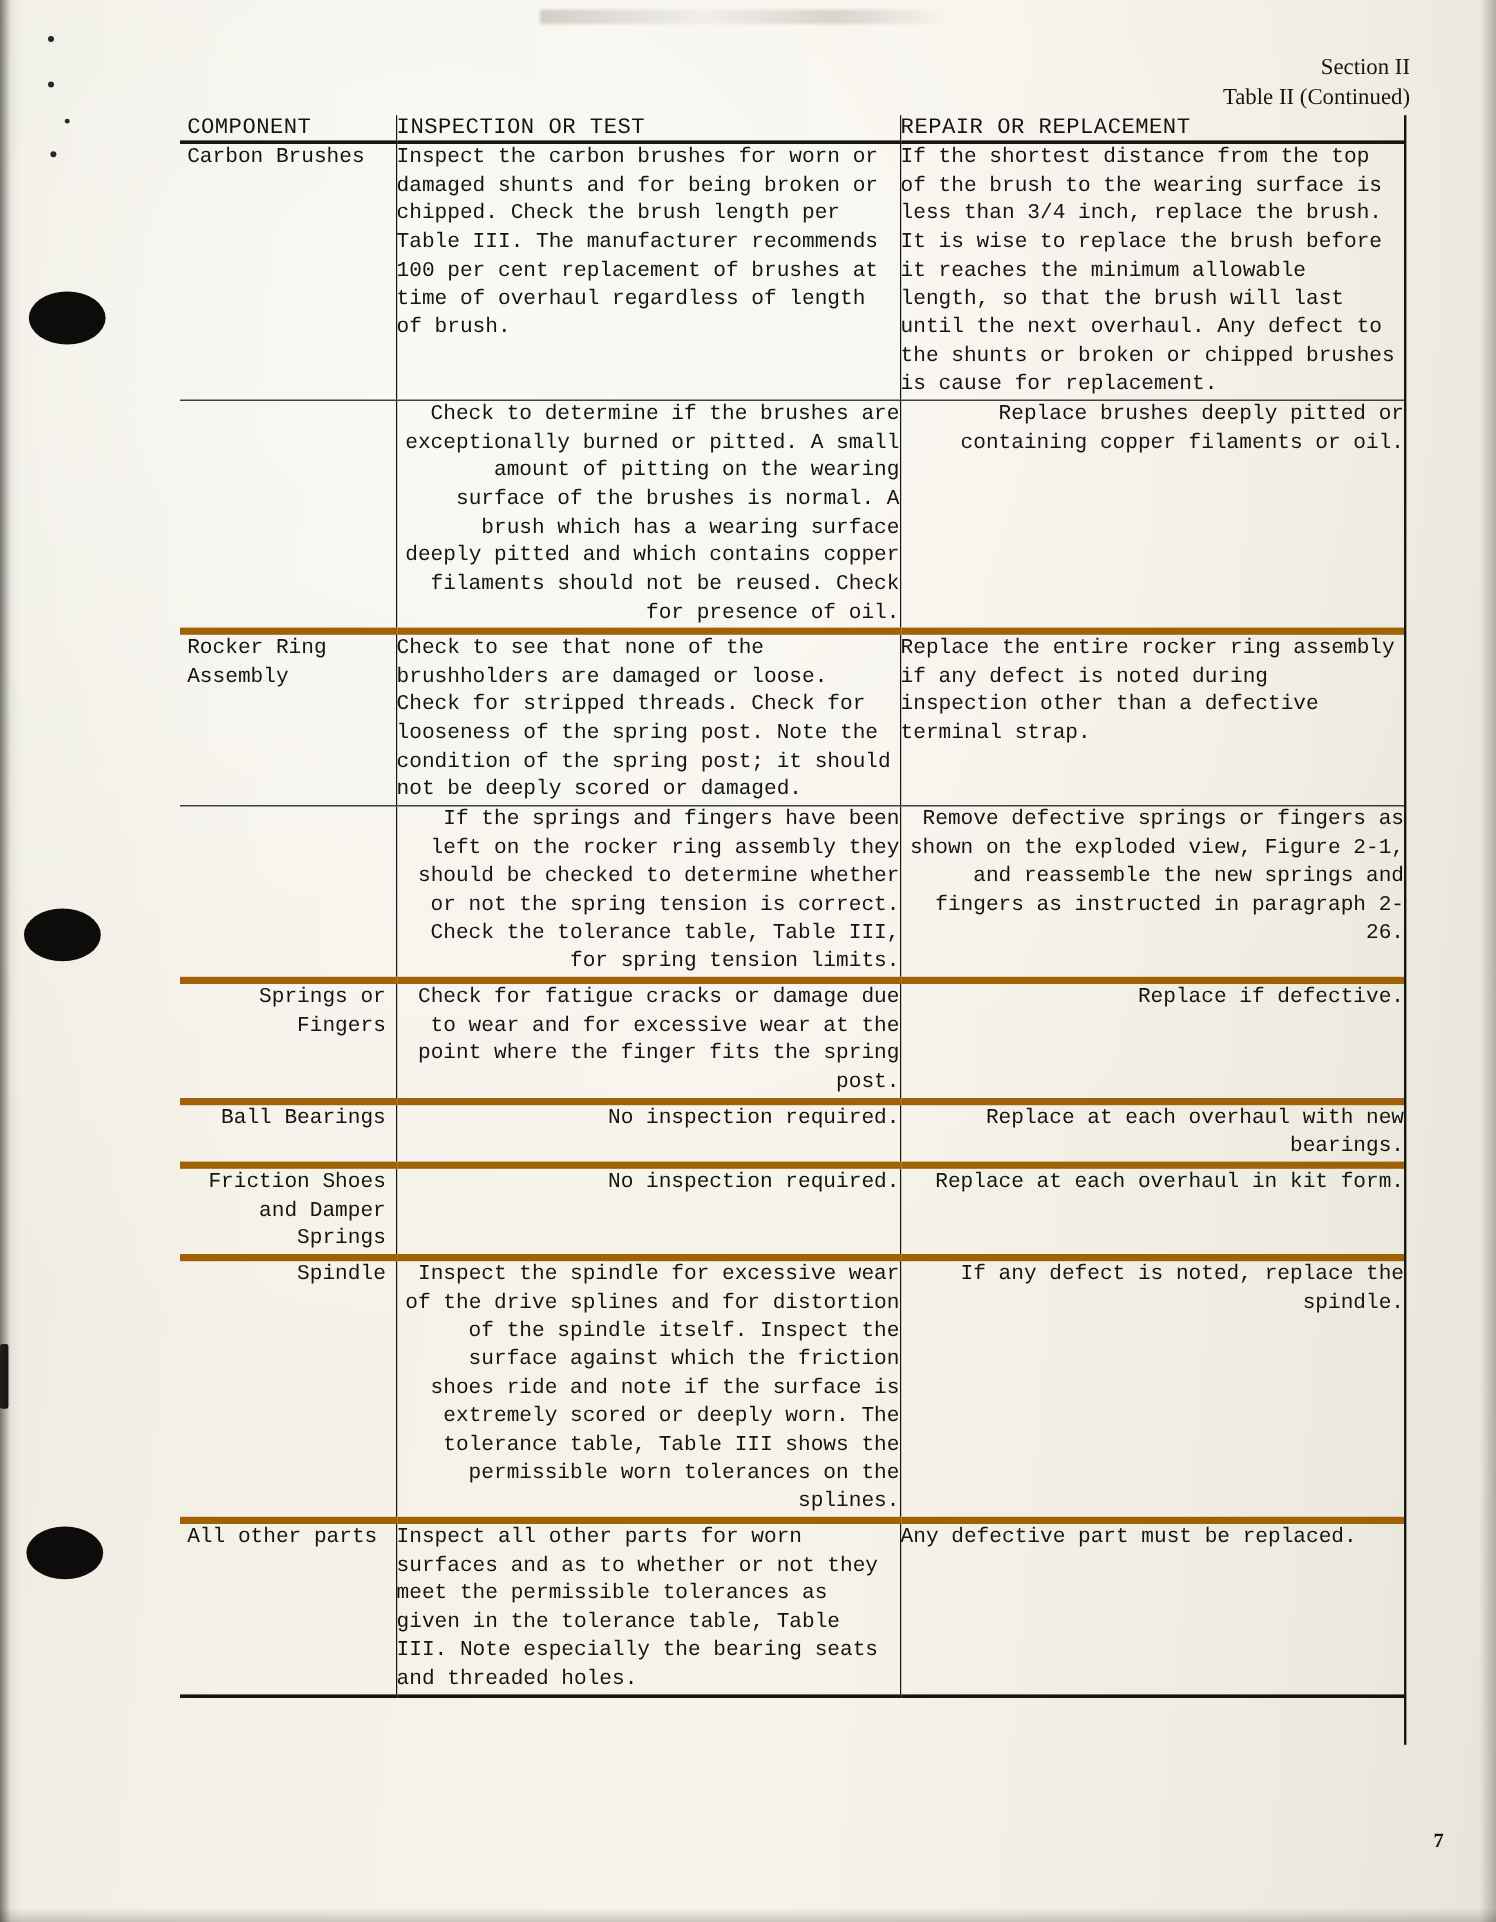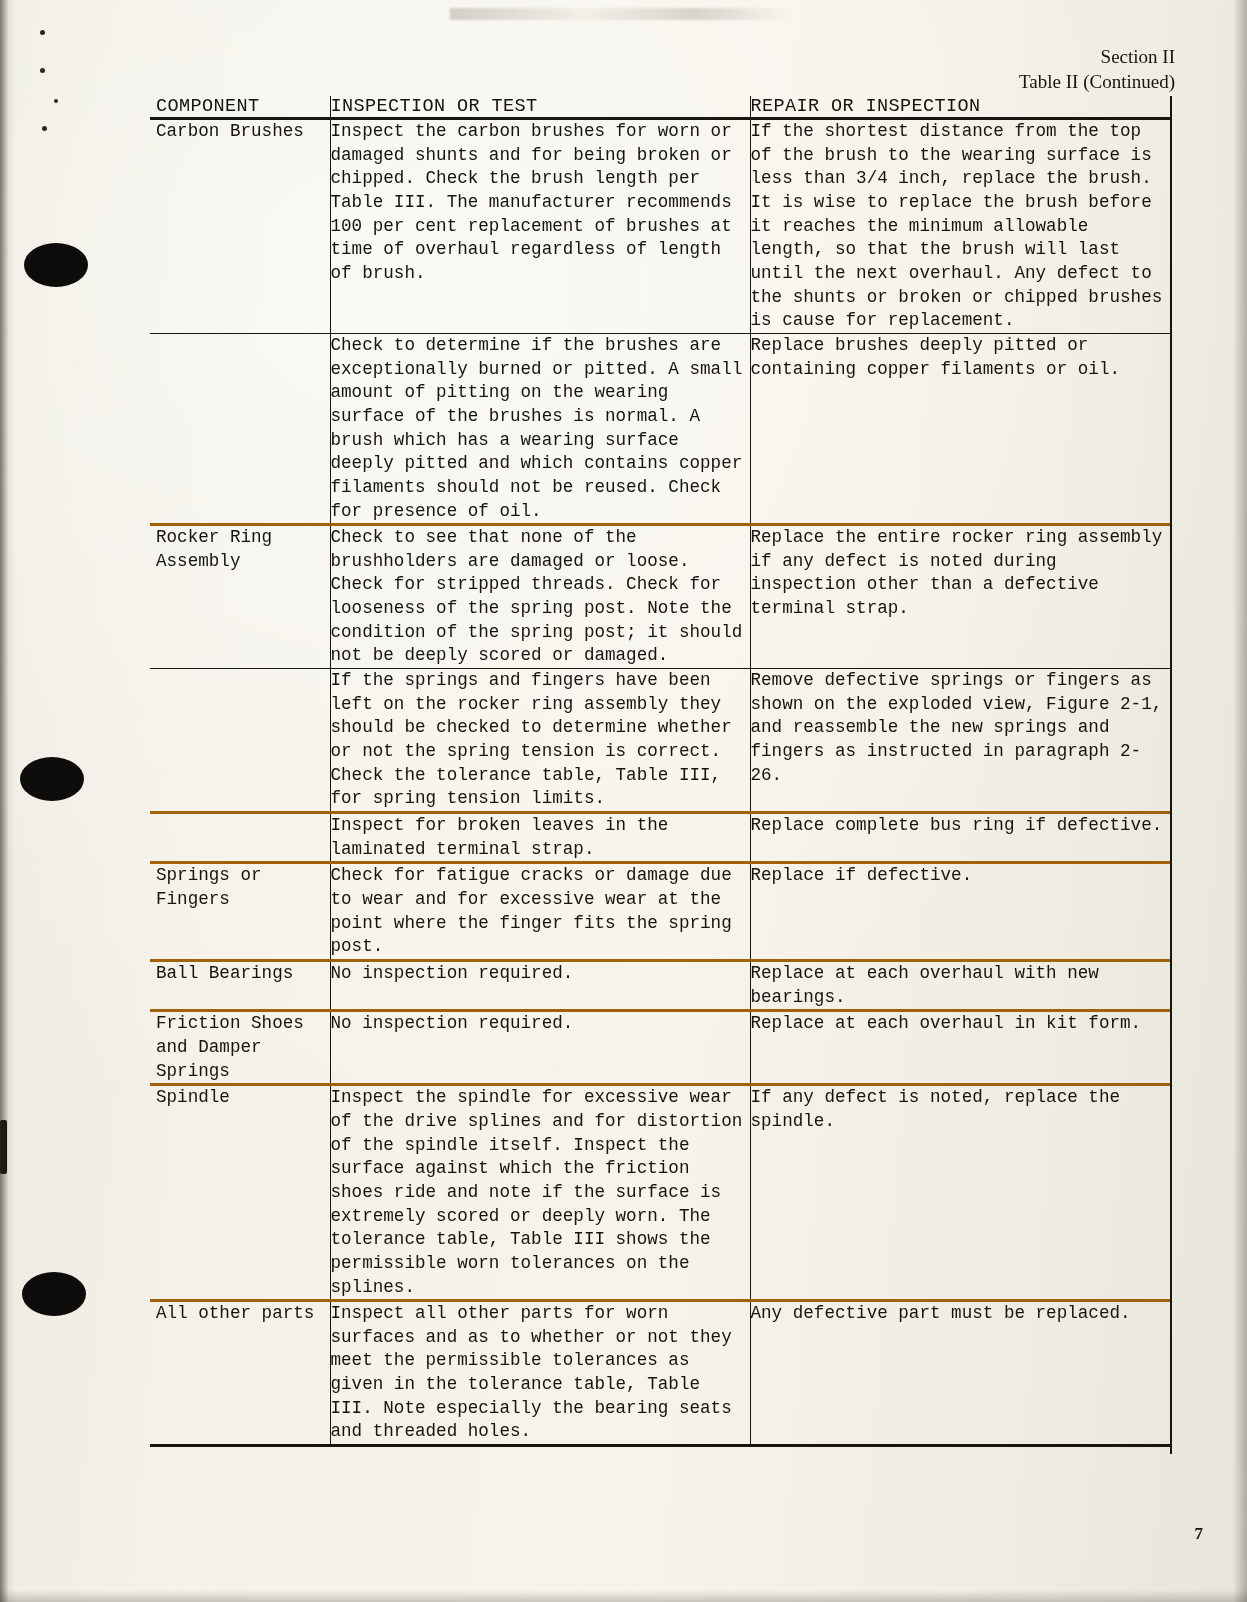--- a/index.html
+++ b/index.html
@@ -123,21 +123,21 @@
 
   .head-row th {
     font-weight: normal;
     font-size: 18.5px;
     letter-spacing: 0.4px;
     text-align: left;
     padding: 8px 6px 12px 6px;
   }
   .head-row th.comp-head { text-align: left; padding-left: 6px; }
 
-  .rule-heavy { border-bottom: 3px solid #a16207; }
+  .rule-heavy { border-bottom: 6px solid #a16207; text-align: right; }
   .rule-light { border-bottom: 1.6px solid #17150f; }
 
   .vline-1 { border-left: 1.8px solid #17150f; }
   .vline-2 { border-left: 1.8px solid #17150f; }
 
   td.cell {
     font-size: 17.6px;
     line-height: 1.345;
     padding: 9px 14px 13px 16px;
   }
@@ -196,21 +196,21 @@
     <table class="spec">
       <colgroup>
         <col class="col-component">
         <col class="col-inspect">
         <col class="col-repair">
       </colgroup>
       <thead>
         <tr class="head-row">
           <th class="comp-head">COMPONENT</th>
           <th class="vline-1">INSPECTION OR TEST</th>
-          <th class="vline-2">REPAIR OR INSPECTION</th>
+          <th class="vline-2">REPAIR OR REPLACEMENT</th>
         </tr>
       </thead>
       <tbody id="table-body">
           <tr>
             <td class="cell comp rule-light table-outer-top">Carbon Brushes</td>
             <td class="cell vline-1 rule-light table-outer-top">Inspect the carbon brushes for worn or damaged shunts and for being broken or chipped.  Check the brush length per Table III.  The manufacturer recommends 100 per cent replacement of brushes at time of overhaul regardless of length of brush.</td>
             <td class="cell vline-2 rule-light table-outer-top">If the shortest distance from the top of the brush to the wearing surface is less than 3/4 inch, replace the brush.  It is wise to replace the brush before it reaches the minimum allowable length, so that the brush will last until the next overhaul.  Any defect to the shunts or broken or chipped brushes  is  cause for replacement.</td>
           </tr>
           <tr>
             <td class="cell comp rule-heavy"></td>
@@ -221,25 +221,20 @@
             <td class="cell comp rule-light">Rocker Ring Assembly</td>
             <td class="cell vline-1 rule-light">Check to see that none of the brushholders are damaged or loose.  Check for stripped threads.  Check for looseness of the spring post.  Note the condition of the spring post; it should not be deeply scored or damaged.</td>
             <td class="cell vline-2 rule-light">Replace the entire rocker ring assembly if any defect is noted during inspection other than a defective terminal strap.</td>
           </tr>
           <tr>
             <td class="cell comp rule-heavy"></td>
             <td class="cell vline-1 rule-heavy">If the springs and fingers have been left on the rocker ring assembly they should be checked to determine whether or not the spring tension is correct.  Check the tolerance table, Table III, for spring tension limits.</td>
             <td class="cell vline-2 rule-heavy">Remove defective springs or fingers as shown on the exploded view, Figure 2-1, and reassemble the new springs and fingers as instructed in paragraph 2-26.</td>
           </tr>
           <tr>
-            <td class="cell comp rule-heavy"></td>
-            <td class="cell vline-1 rule-heavy">Inspect for broken leaves in the laminated terminal strap.</td>
-            <td class="cell vline-2 rule-heavy">Replace complete bus ring if defective.</td>
-          </tr>
-          <tr>
             <td class="cell comp rule-heavy">Springs or Fingers</td>
             <td class="cell vline-1 rule-heavy">Check for fatigue cracks or damage due to wear and for excessive wear at the point where the finger fits the spring post.</td>
             <td class="cell vline-2 rule-heavy">Replace if defective.</td>
           </tr>
           <tr>
             <td class="cell comp rule-heavy">Ball Bearings</td>
             <td class="cell vline-1 rule-heavy">No inspection required.</td>
             <td class="cell vline-2 rule-heavy">Replace at each overhaul with new bearings.</td>
           </tr>
           <tr>

